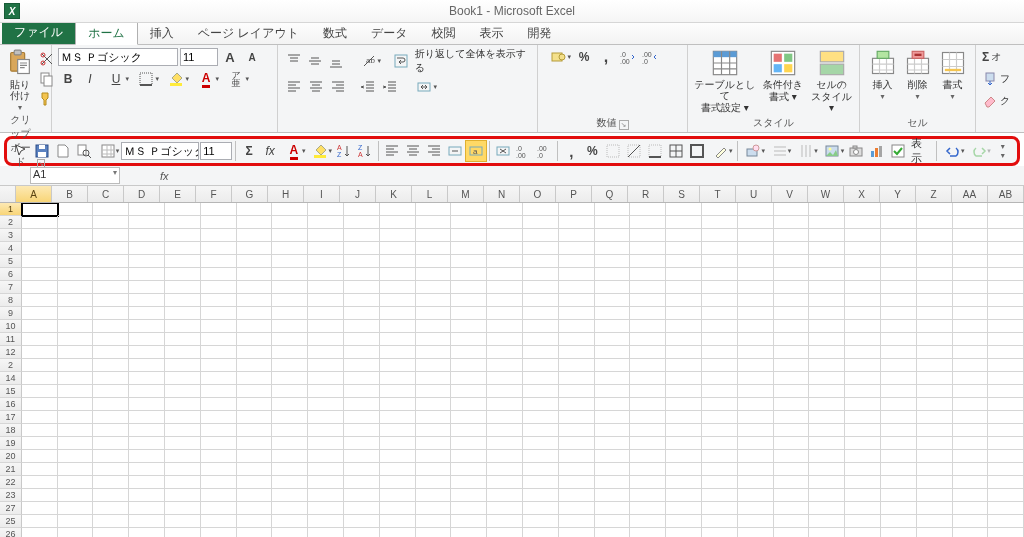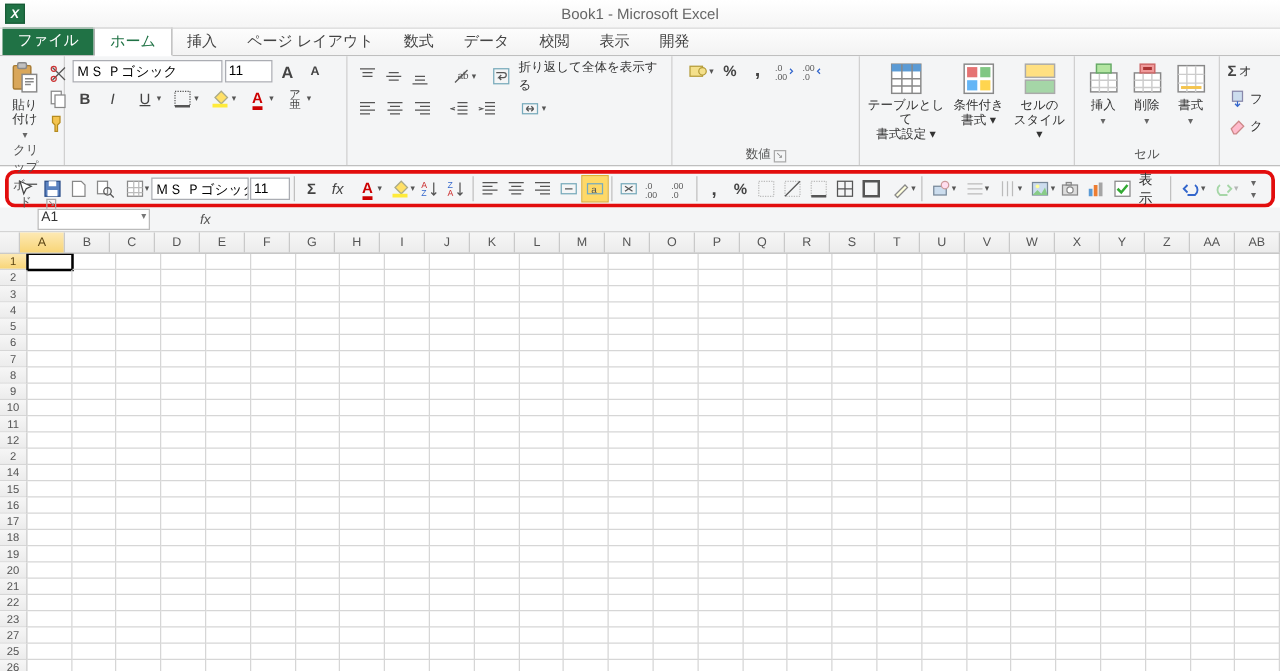--- a/index.html
+++ b/index.html
@@ -282,20 +282,23 @@
       </div>
       <div class="big-btn" style="width:46px">
         <svg class="big-icon" viewBox="0 0 24 24">
             <rect x="2" y="2" width="20" height="9" fill="#ffe082" stroke="#aaa"></rect>
             <rect x="2" y="13" width="20" height="9" fill="#a5d6a7" stroke="#aaa"></rect>
           </svg>
         <span>セルの</span>
         <span>スタイル ▾</span>
       </div>
     </div>
+    <div class="group-label">
+        <span>スタイル</span>
+      </div>
   </div>
 
   <div class="group" style="width:116px">
     <div class="groups-top" style="flex:1">
       <div class="big-btn" style="width:36px">
         <svg class="big-icon" viewBox="0 0 24 24">
             <rect x="3" y="8" width="18" height="13" fill="#fff" stroke="#888"></rect>
             <path d="M3 13h18M3 18h18M9 8v13M15 8v13" stroke="#ccc"></path>
             <rect x="7" y="2" width="10" height="6" fill="#b3e5a1" stroke="#6a6"></rect>
           </svg>

